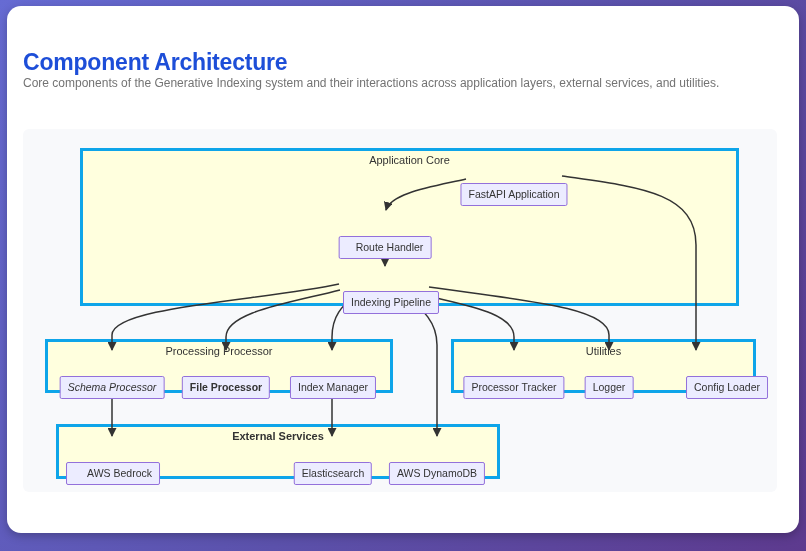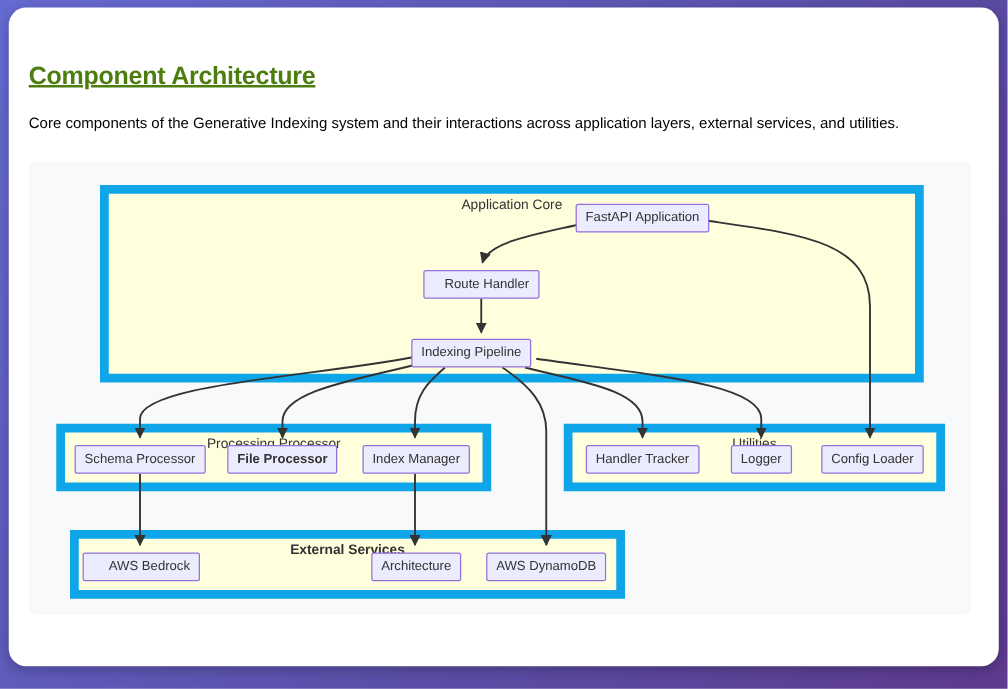--- a/index.html
+++ b/index.html
@@ -9,64 +9,63 @@
     background:linear-gradient(125deg, #666bd3 0%, #5b51ab 55%, #5d3a8e 100%);
     position:relative;
   }
   .card {
     position:absolute; left:7px; top:6px; right:7px; bottom:18px;
     background:#ffffff; border-radius:14px;
     box-shadow:0 3px 10px rgba(0,0,0,.25);
     padding:45px 16px 0 16px;
   }
   h1.title {
-    font-size:20px; font-weight:700; color:#4d7c0f; letter-spacing:-.2px;
+    font-size:23px; font-weight:700; color:#1d4ed8; letter-spacing:-.2px;
     line-height:1;
-    text-decoration:underline;
   }
   p.subtitle {
-    margin-top:20px; font-size:12px; color:#000000; line-height:1.25;
+    margin-top:2px; font-size:12px; color:#737373; line-height:1.25;
     white-space:nowrap;
   }
   .diagram {
     position:absolute; left:16px; top:123px; width:754px; height:363px;
     background:#f8f9fb; border-radius:6px;
   }
   
   .cluster {
-    position:absolute; background:#ffffde; border:7px solid #0ea5e9;
+    position:absolute; background:#ffffde; border:3px solid #0ea5e9;
     z-index:1;
   }
   .cluster-label {
     position:absolute; top:3px; left:0; width:100%; text-align:center;
     font-size:11px; color:#333333; white-space:nowrap;
   }
   .c-app  { left:57px;  top:19px;  width:659px; height:158px; }
   .c-proc { left:22px;  top:210px; width:348px; height:54px; }
   .c-util { left:428px; top:210px; width:305px; height:54px; }
   .c-ext  { left:33px;  top:295px; width:444px; height:55px;font-weight:bold; }
   
   svg.edges { position:absolute; left:0; top:0; z-index:2; pointer-events:none; }
   svg.edges path.edge { fill:none; stroke:#333333; stroke-width:1.5px; }
   
   .node {
     position:absolute; transform:translateX(-50%);
     background:#ececff; border:1px solid #9370db; border-radius:2px;
     color:#333333; font-size:10.5px; line-height:1; padding:5px 7px;
-    white-space:nowrap; z-index:3; text-align:center;
+    white-space:nowrap; z-index:3; text-align:center;margin-top:20px;
   }
   .n-fastapi  { left:491px; top:34px; }
   .n-route    { left:362px; top:87px;padding-left:16px; }
-  .n-pipeline { left:354px; top:142px; }
-  .n-schema   { left:89px;  top:227px; }
+  .n-pipeline { left:368px; top:142px; }
+  .n-schema   { left:89px;  top:227px;font-style:italic; }
   .n-file     { left:203px; top:227px;font-weight:bold; }
   .n-index    { left:310px; top:227px;text-align:right; }
   .n-progress { left:491px; top:227px; }
   .n-logger   { left:586px; top:227px; }
-  .n-config   { left:675px; top:227px; }
+  .n-config   { left:704px; top:227px; }
   .n-bedrock  { left:90px;  top:313px;padding-left:20px; }
   .n-elastic  { left:310px; top:313px; }
   .n-dynamo   { left:414px; top:313px;text-align:right; }
 </style>
 </head>
 <body>
 
 <div class="card">
   <h1 class="title">Component Architecture</h1>
   <p class="subtitle">Core components of the Generative Indexing system and their interactions across application layers, external services, and utilities.</p>
@@ -104,20 +103,20 @@
       <path class="edge" d="M 89 250 L 89 307" marker-end="url(#arrowhead)"></path>
       <path class="edge" d="M 309 250 L 309 307" marker-end="url(#arrowhead)"></path>
     </svg>
 
     <div class="node n-fastapi">FastAPI Application</div>
     <div class="node n-route">Route Handler</div>
     <div class="node n-pipeline">Indexing Pipeline</div>
     <div class="node n-schema">Schema Processor</div>
     <div class="node n-file">File Processor</div>
     <div class="node n-index">Index Manager</div>
-    <div class="node n-progress">Handler Tracker</div>
+    <div class="node n-progress">Processor Tracker</div>
     <div class="node n-logger">Logger</div>
     <div class="node n-config">Config Loader</div>
     <div class="node n-bedrock">AWS Bedrock</div>
-    <div class="node n-elastic">Architecture</div>
+    <div class="node n-elastic">Elasticsearch</div>
     <div class="node n-dynamo">AWS DynamoDB</div>
   </div>
 </div>
 
 </body></html>

